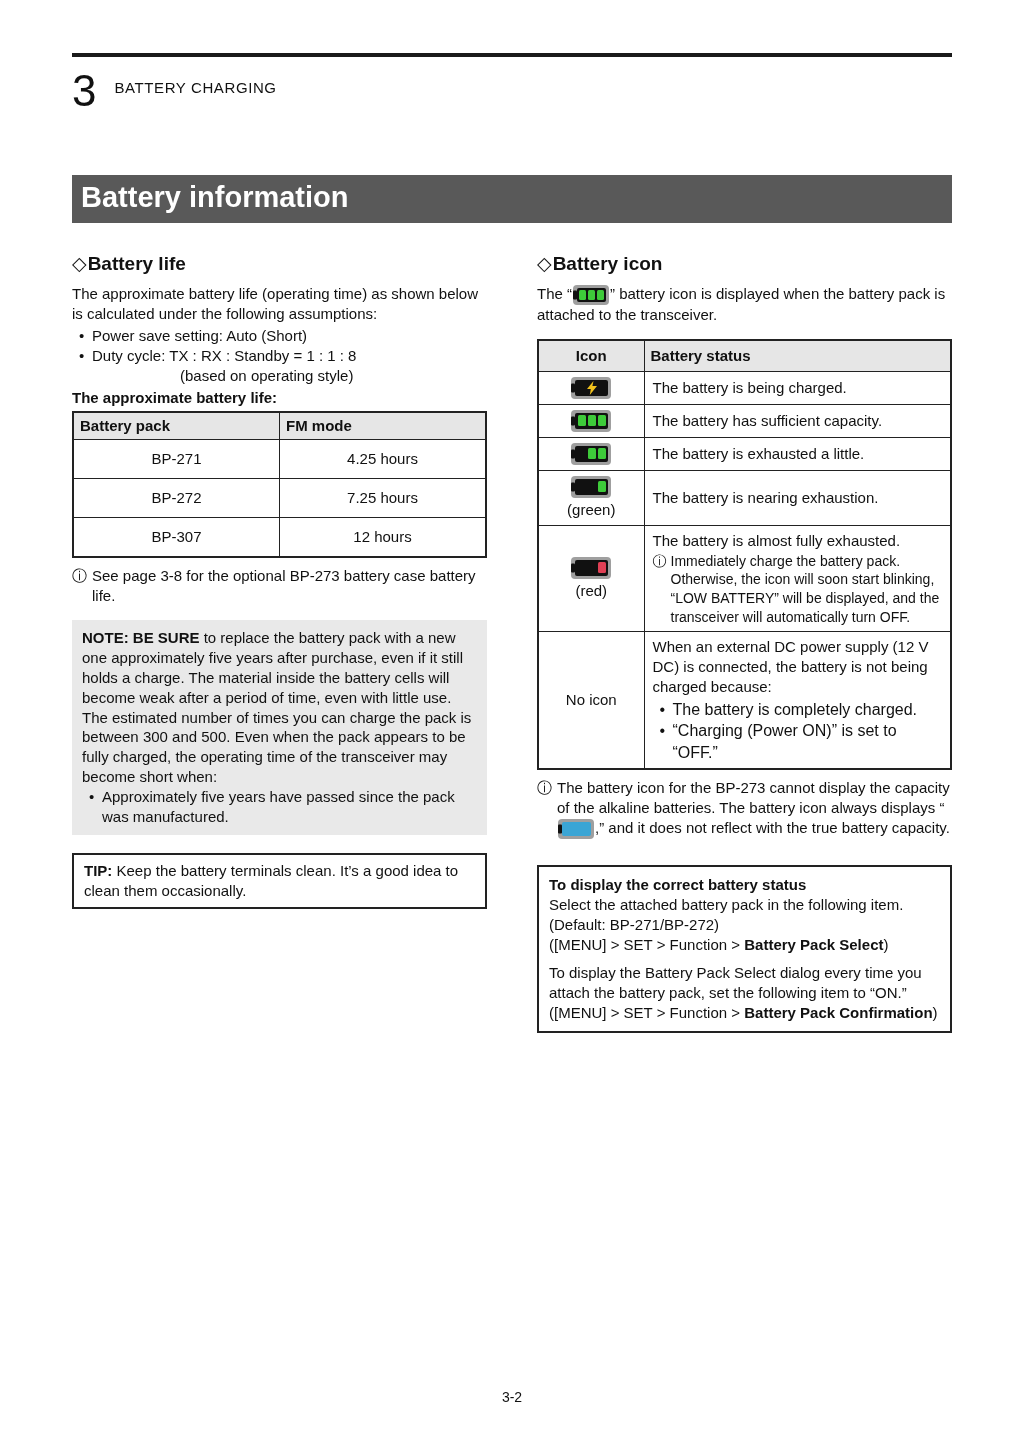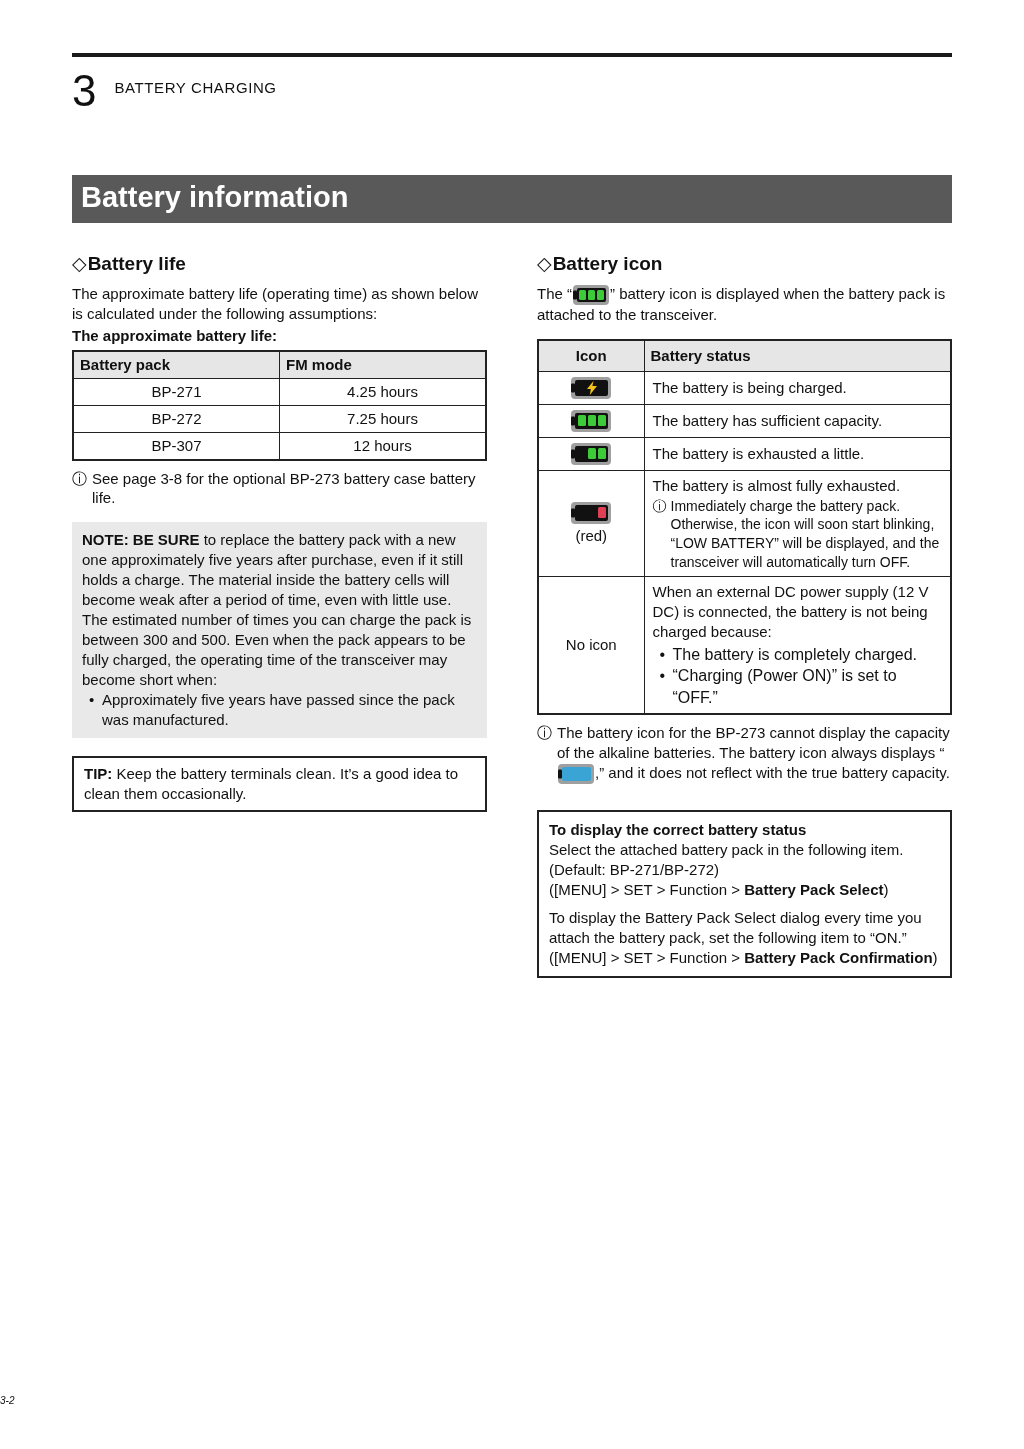--- a/index.html
+++ b/index.html
@@ -26,37 +26,37 @@
   .sec-head .dia{font-weight:normal;margin-right:1px;}
   p{margin:0;}
   ul.dots{margin:2px 0 0;padding:0;list-style:none;}
   ul.dots li{padding-left:20px;position:relative;}
   ul.dots li::before{content:"•";position:absolute;left:7px;}
   .cont-line{padding-left:88px;}
   .tbl-caption{font-weight:bold;margin-top:2px;}
   table{border-collapse:collapse;width:100%;margin-top:4px;border:2px solid #222;}
   th,td{border:1px solid #222;padding:3px 6px;}
   th{background:var(--tbl-head);font-weight:bold;text-align:left;}
-  .life-table td{text-align:center;height:27px;}
+  .life-table td{text-align:center;height:39px;}
   .inote{display:flex;gap:5px;margin-top:8px;}
   .inote .imark{flex:0 0 auto;}
   .note-box{background:var(--note-bg);padding:8px 10px;margin-top:14px;}
   .note-box ul.dots{margin-top:0;}
   .tip-box{border:2px solid #222;padding:6px 10px;margin-top:18px;}
   .icon-table{margin-top:14px;}
   .icon-table .icon-cell{width:106px;text-align:center;vertical-align:middle;padding:5px 4px;}
   .icon-table .status-cell{vertical-align:middle;padding:5px 8px;}
   .cell-note{display:flex;gap:4px;font-size:14px;margin-top:1px;}
   .cell-bullets{font-size:16px;margin-top:1px;}
   .cell-bullets li{padding-left:14px;}
   .cell-bullets li::before{left:3px;}
   .icon-label{display:block;margin-top:2px;}
   .status-box{border:2px solid #222;padding:8px 10px;margin-top:26px;}
   .status-box .gap{margin-top:9px;}
-  .page-num{position:absolute;left:0;right:0;bottom:42px;font-size:10px;font-style:italic;}
+  .page-num{position:absolute;left:0;right:0;bottom:42px;text-align:center;font-size:14px;}
   b,.bold{font-weight:bold;}
   
   .batt{position:relative;display:inline-block;width:40px;height:22px;background:var(--frame);
         border-radius:4px;padding:3px 3px 3px 4px;vertical-align:middle;margin:0 1px;}
   .batt .bbody{width:100%;height:100%;background:var(--body-dark);border-radius:2px;
         display:flex;align-items:center;justify-content:flex-end;gap:2px;padding:2px;}
   .batt::before{content:"";position:absolute;left:0px;top:50%;transform:translateY(-50%);
         width:4px;height:9px;background:var(--body-dark);border-radius:1px;}
   .batt .cell{width:8px;height:11px;border-radius:1.5px;background:var(--green);}
   .batt.red .cell{background:var(--red);}
@@ -84,20 +84,27 @@
 
     <div class="col">
 
       <h3 class="sec-head">
         <span class="dia">◇</span>
         <span>Battery life</span>
       </h3>
 
       <p>The approximate battery life (operating time) as shown below is calculated under the following assumptions:</p>
 
+      <ul class="dots">
+        <li>Power save setting: Auto (Short)</li>
+        <li>
+          <span>Duty cycle: TX : RX : Standby = 1 : 1 : 8</span>
+          <div class="cont-line">(based on operating style)</div>
+        </li>
+      </ul>
 
       <div class="tbl-caption">The approximate battery life:</div>
 
       <table class="life-table">
         <tbody>
             <tr>
           <th style="width:50%">Battery pack</th>
           <th>FM mode</th>
         </tr>
         <tr>
@@ -179,20 +186,29 @@
         <tr>
           <td class="icon-cell">
             <span class="batt"><span class="bbody">
                     <span class="cell"></span>
                     <span class="cell"></span>
                   </span></span>
           </td>
           <td class="status-cell">The battery is exhausted a little.</td>
         </tr>
 
+        <tr>
+          <td class="icon-cell">
+            <span class="batt"><span class="bbody">
+                    <span class="cell"></span>
+                  </span></span>
+            <span class="icon-label">(green)</span>
+          </td>
+          <td class="status-cell">The battery is nearing exhaustion.</td>
+        </tr>
 
         <tr>
           <td class="icon-cell">
             <span class="batt red"><span class="bbody">
                     <span class="cell"></span>
                   </span></span>
             <span class="icon-label">(red)</span>
           </td>
           <td class="status-cell">
             <div>The battery is almost fully exhausted.</div>

